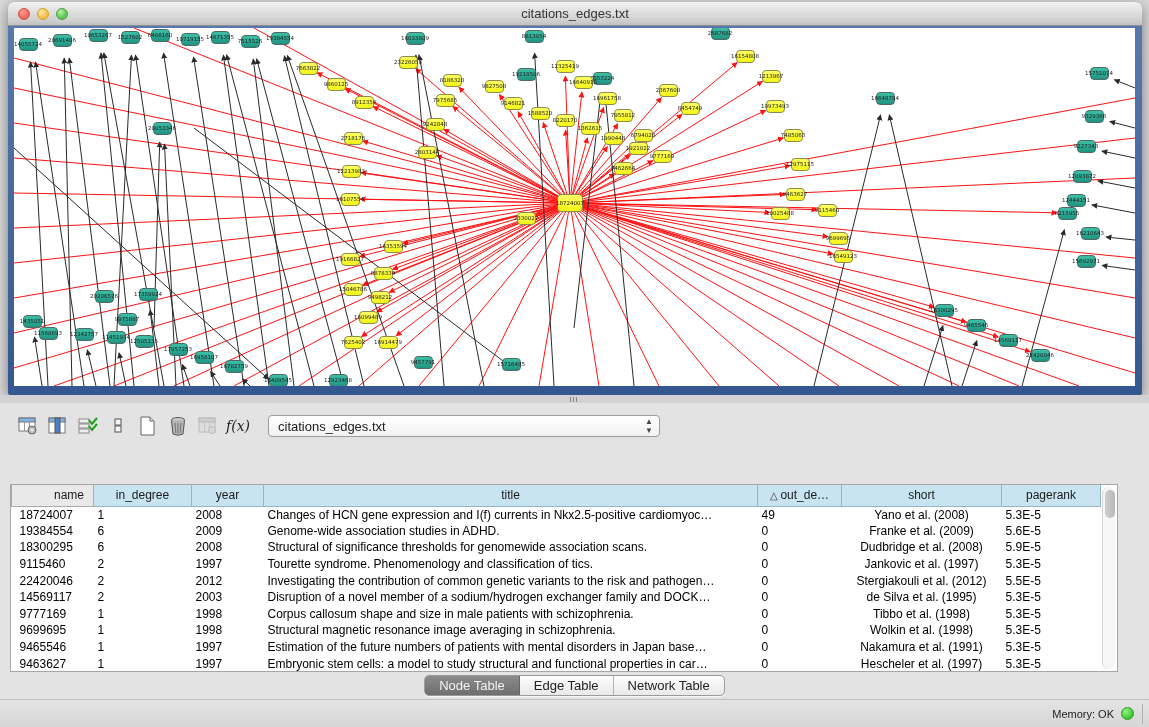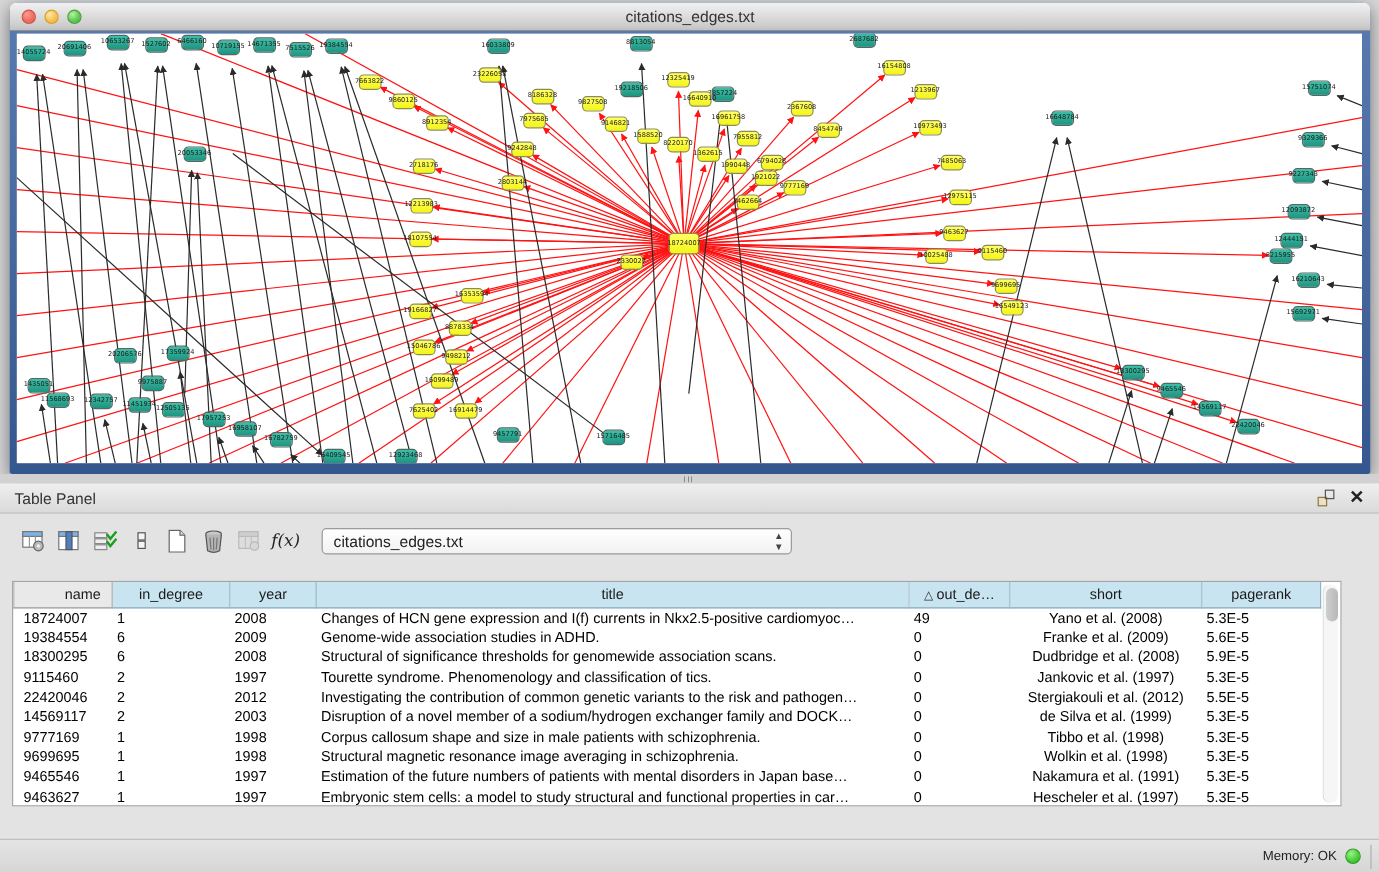--- a/index.html
+++ b/index.html
@@ -516,30 +516,20 @@
         <span class="glabel">18724007</span>
       </div>
     </div>
 </div>
 
 <div class="split-divider">
   <div class="split-handle"></div>
 </div>
 
 <div class="table-panel">
-  <div class="panel-header">
-    <span class="panel-title">Table Panel</span>
-    <span class="panel-header-right">
-      <span class="float-icon">
-          <span class="sq1"></span>
-          <span class="sq2"></span>
-        </span>
-      <span class="close-icon">✕</span>
-    </span>
-  </div>
 
   <div class="toolbar">
     <span class="tb-icon">
       <svg width="20" height="18">
           <rect x="1" y="1" width="16" height="13" fill="#fff" stroke="#777"></rect>
           <rect x="1" y="1" width="16" height="4" fill="#7fb2e5" stroke="#777"></rect>
           <line x1="6.5" y1="5" x2="6.5" y2="14" stroke="#999"></line>
           <line x1="11.5" y1="5" x2="11.5" y2="14" stroke="#999"></line>
           <circle cx="14" cy="13" r="4" fill="#b9b9b9" stroke="#666"></circle>
           <circle cx="14" cy="13" r="1.5" fill="#eee"></circle>
@@ -658,21 +648,21 @@
             <td class="" style="width: 84px;">0</td>
             <td class="c-short" style="width: 160px;">Stergiakouli et al. (2012)</td>
             <td class="" style="width: 99px;">5.5E-5</td>
           </tr>
           <tr>
             <td class="c-name" style="width: 82px;">14569117</td>
             <td class="" style="width: 98px;">2</td>
             <td class="" style="width: 72px;">2003</td>
             <td class="" style="width: 494px;">Disruption of a novel member of a sodium/hydrogen exchanger family and DOCK…</td>
             <td class="" style="width: 84px;">0</td>
-            <td class="c-short" style="width: 160px;">de Silva et al. (1999)</td>
+            <td class="c-short" style="width: 160px;">de Silva et al. (1995)</td>
             <td class="" style="width: 99px;">5.3E-5</td>
           </tr>
           <tr>
             <td class="c-name" style="width: 82px;">9777169</td>
             <td class="" style="width: 98px;">1</td>
             <td class="" style="width: 72px;">1998</td>
             <td class="" style="width: 494px;">Corpus callosum shape and size in male patients with schizophrenia.</td>
             <td class="" style="width: 84px;">0</td>
             <td class="c-short" style="width: 160px;">Tibbo et al. (1998)</td>
             <td class="" style="width: 99px;">5.3E-5</td>
@@ -704,19 +694,26 @@
             <td class="c-short" style="width: 160px;">Hescheler et al. (1997)</td>
             <td class="" style="width: 99px;">5.3E-5</td>
           </tr>
         </tbody>
     </table>
     <div class="vscroll">
       <div class="vthumb"></div>
     </div>
   </div>
 
+  <div class="tabs-row">
+    <div class="seg" id="seg-control">
+        <div class="seg-btn selected">Node Table</div>
+        <div class="seg-btn">Edge Table</div>
+        <div class="seg-btn">Network Table</div>
+      </div>
+  </div>
 </div>
 
 <div class="status-bar">
   <span class="mem-label">Memory: OK</span>
   <span class="mem-dot"></span>
   <span class="status-div"></span>
 </div>
 
 </body></html>

